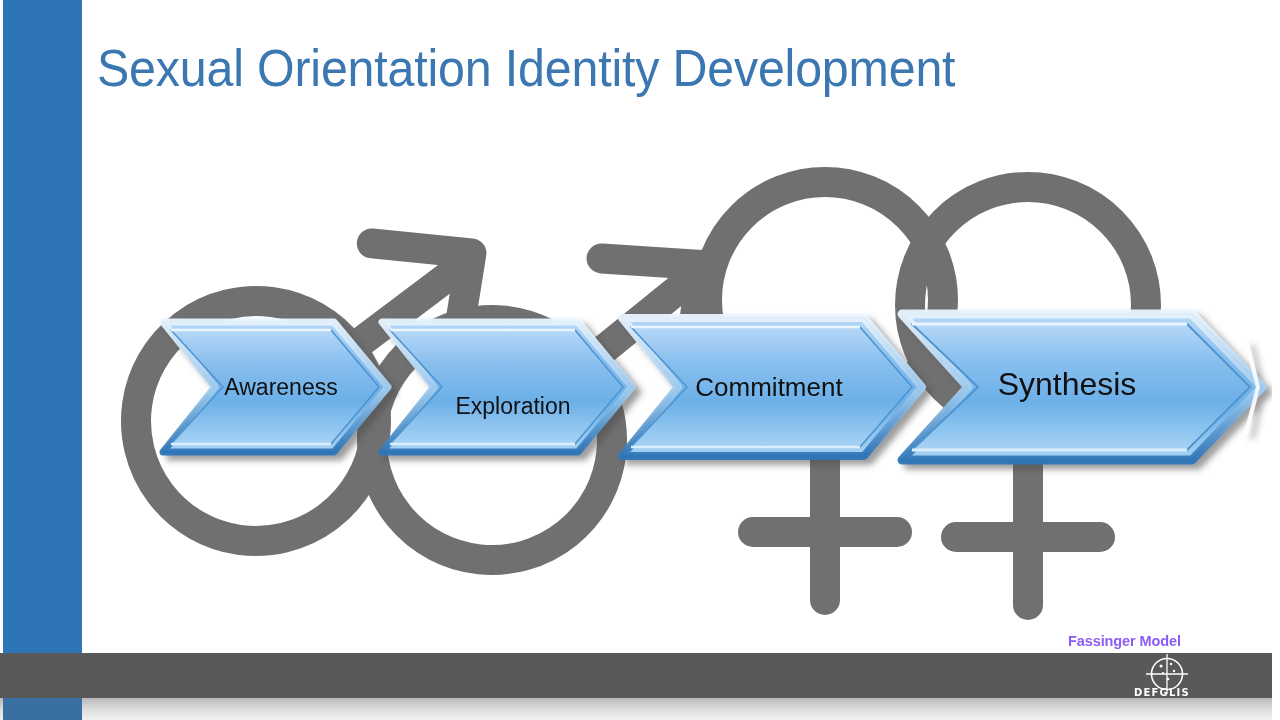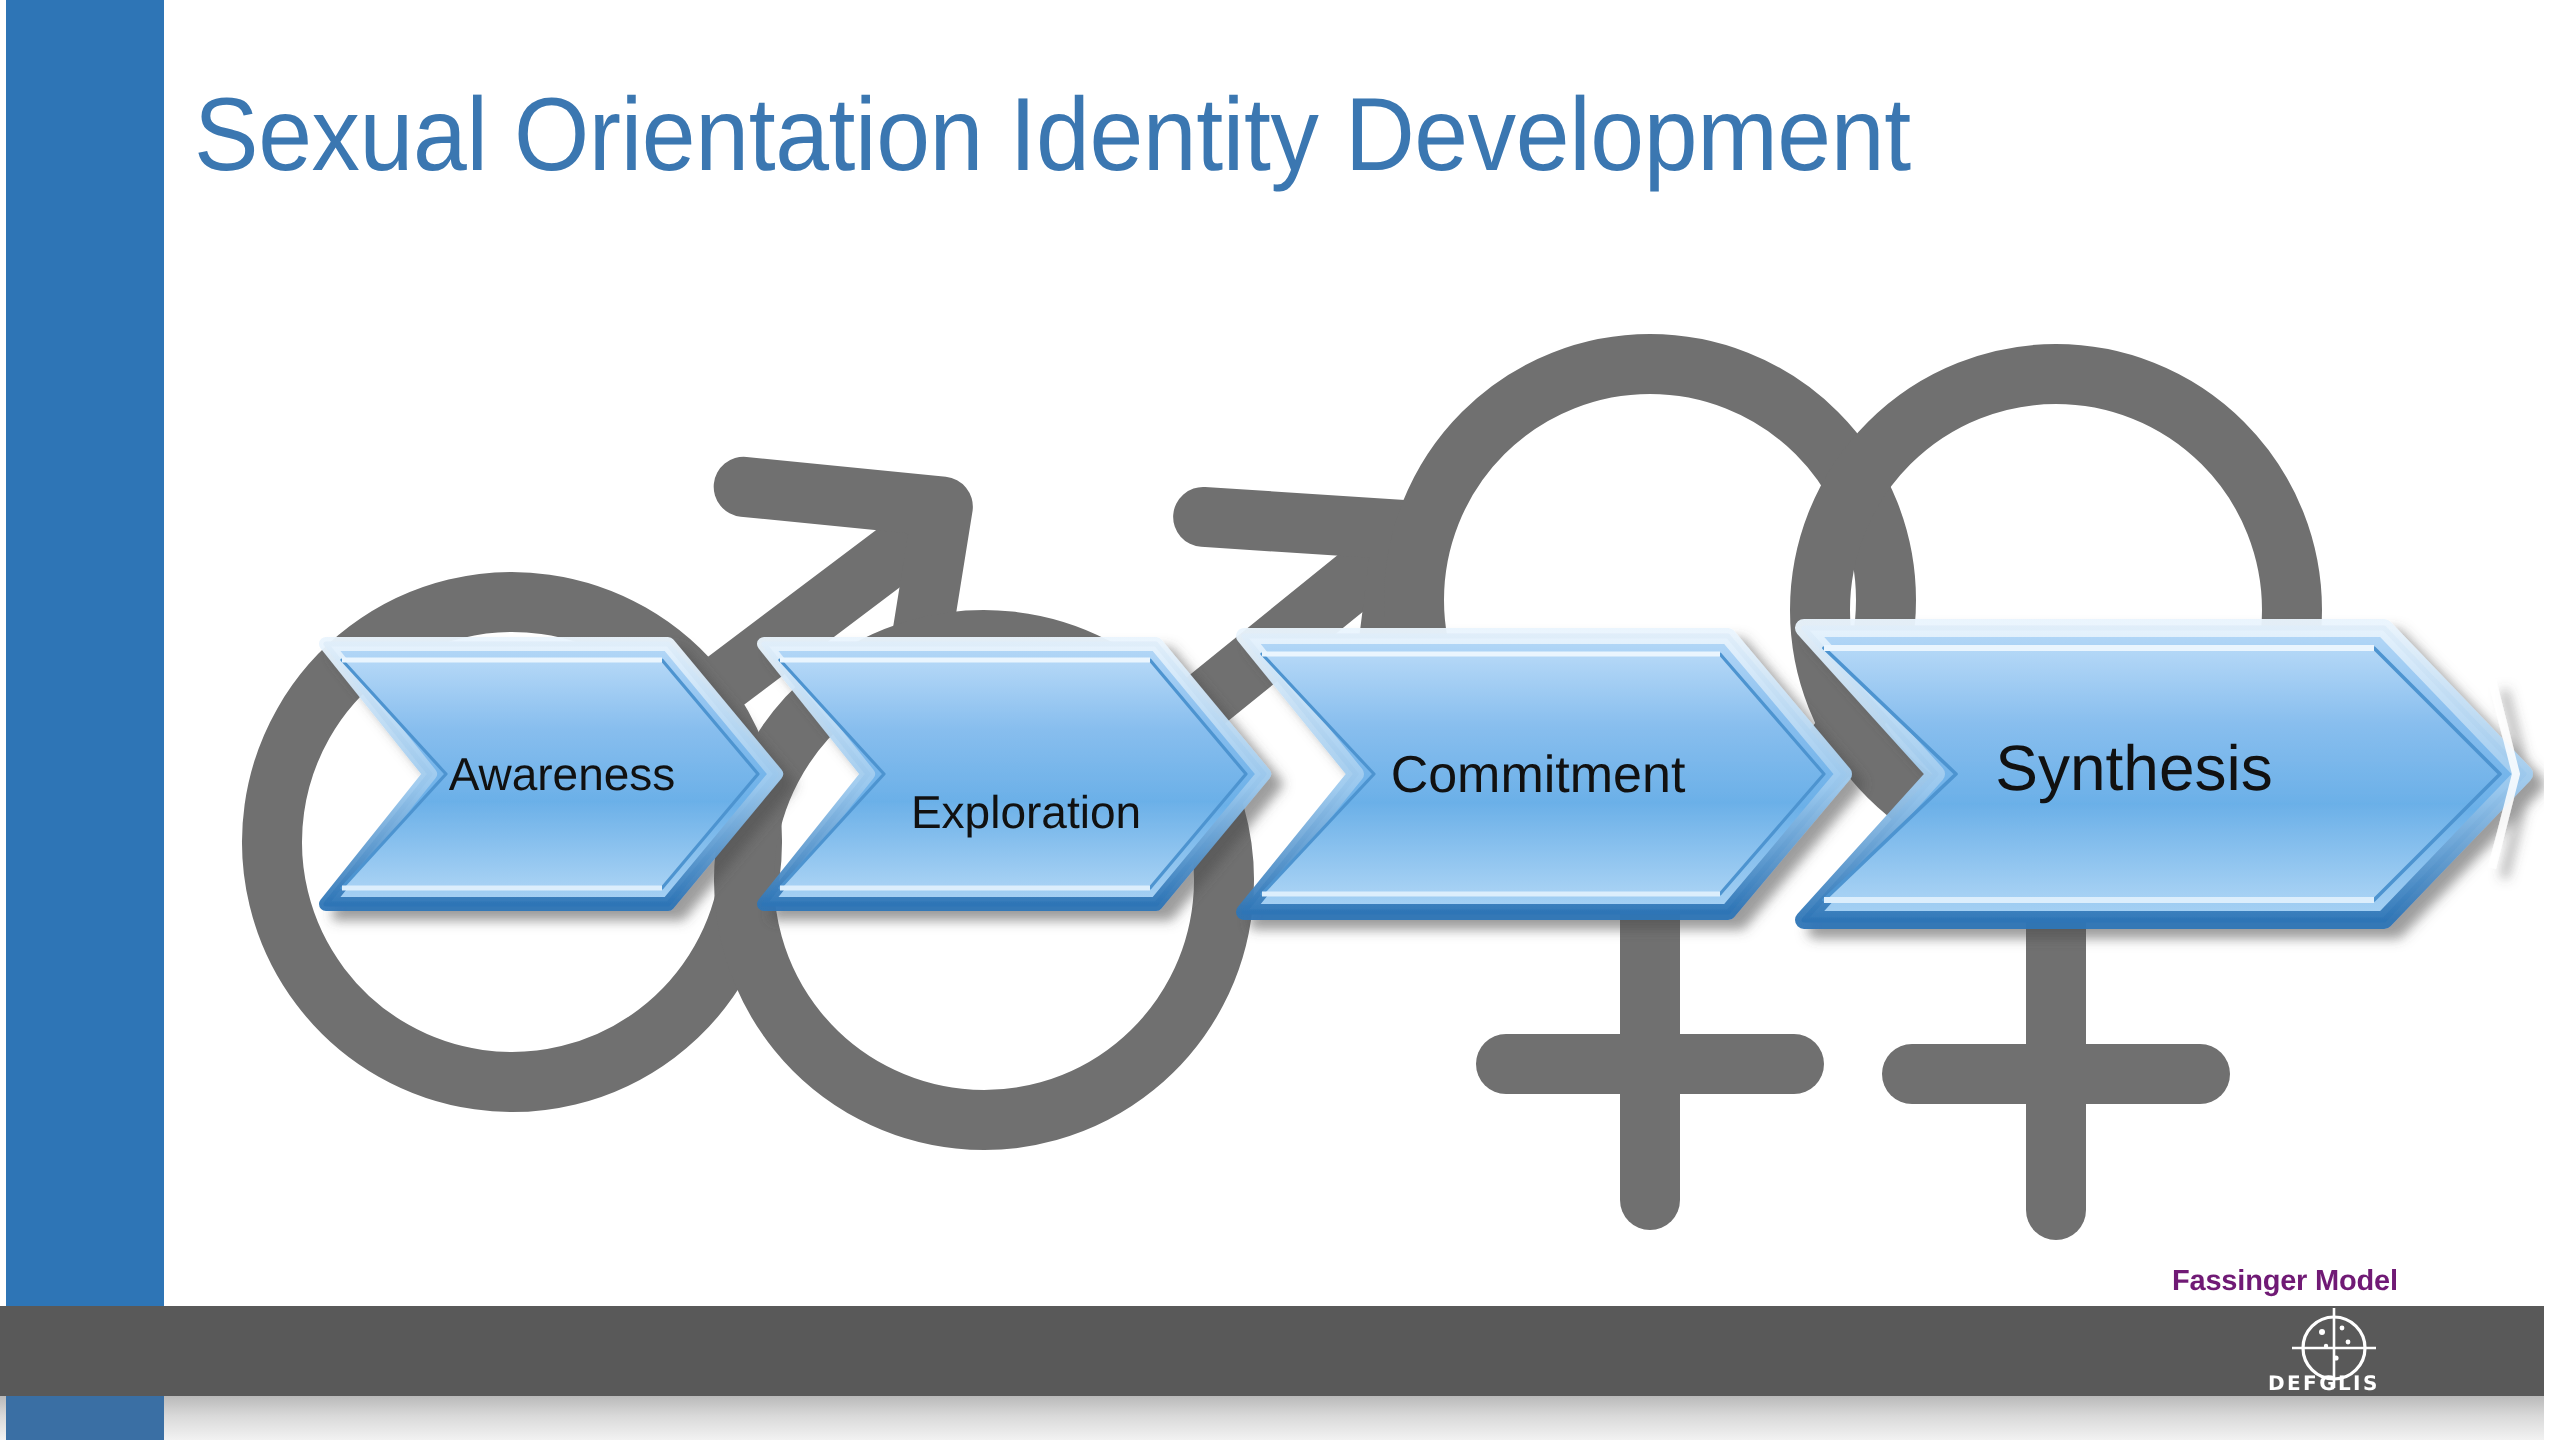--- a/index.html
+++ b/index.html
@@ -102,24 +102,23 @@
     width: 79px;
     height: 22px;
     background: #3A6FA4;
   }
   .fassinger-credit {
     position: absolute;
     left: 1068px;
     top: 633px;
     font-size: 14.5px;
     font-weight: bold;
-    color: #701a75;
+    color: #8b5cf6;
     letter-spacing: -0.1px;
     white-space: nowrap;
-    margin-left: 18px;
   }
   .defglis-logo {
     position: absolute;
     left: 1134px;
     top: 652px;
     width: 66px;
     height: 46px;
   }
   .defglis-word {
     position: absolute;

